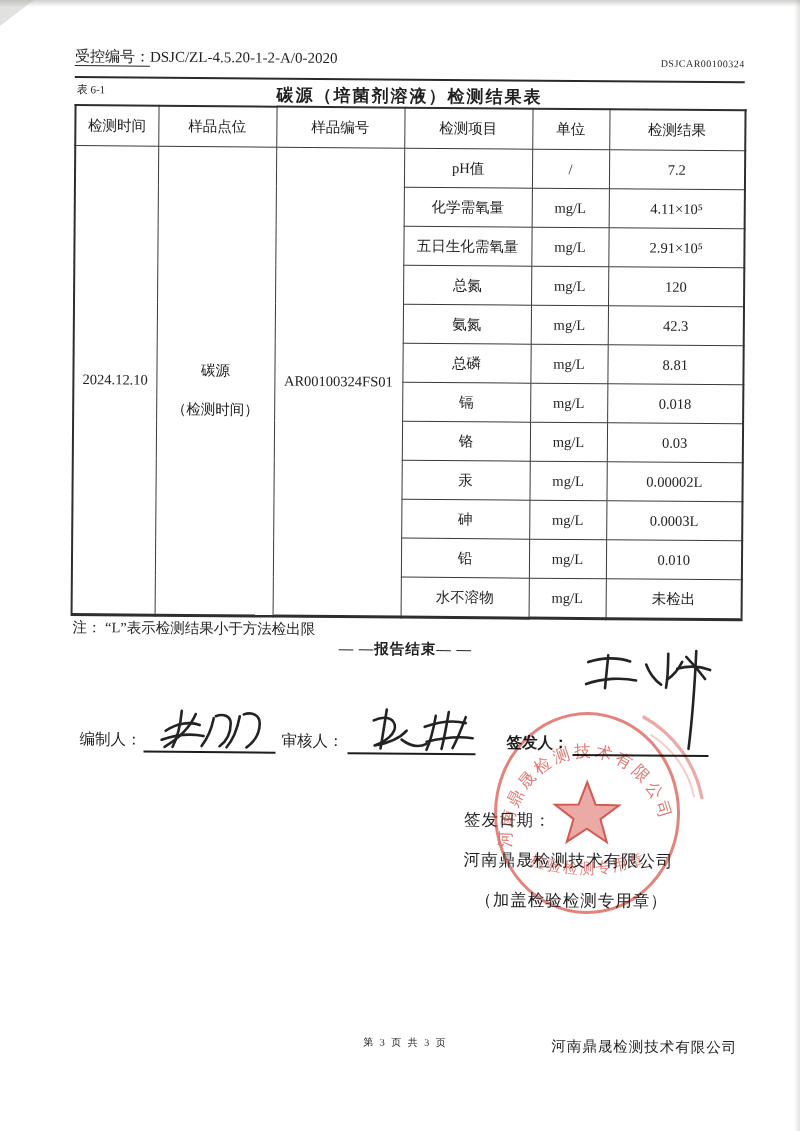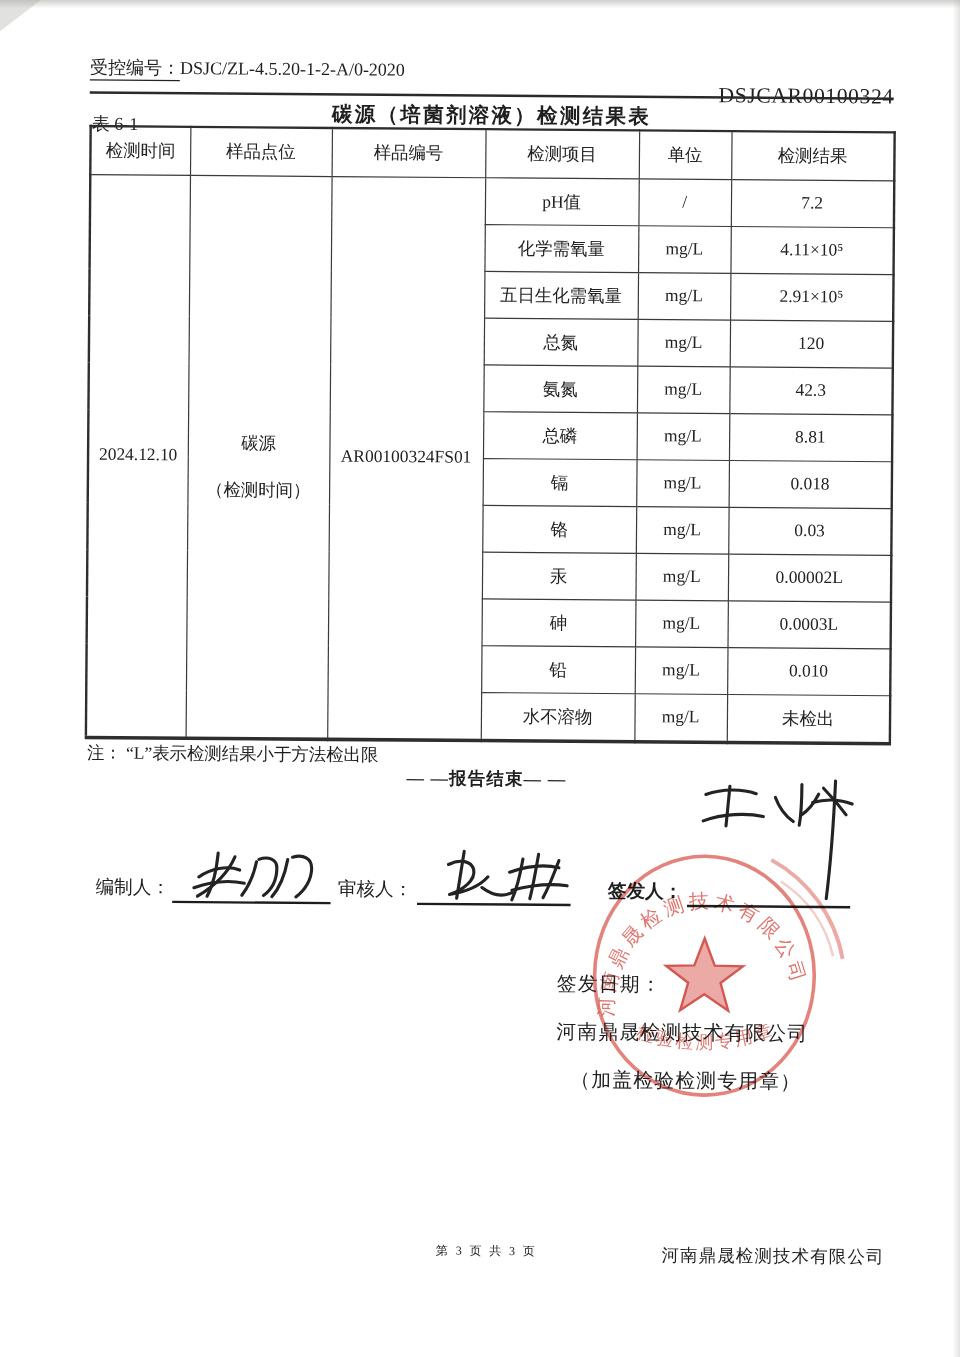--- a/index.html
+++ b/index.html
@@ -20,24 +20,24 @@
     border-top:26px solid rgba(170,170,164,.35);border-right:34px solid transparent;}
   .scan-right-edge{position:absolute;top:0;right:0;width:6px;height:100%;
     background:linear-gradient(to left,rgba(160,160,155,.30),rgba(160,160,155,0));}
   .content{position:absolute;left:0;top:0;width:800px;height:1131px;
     transform:rotate(0.45deg);transform-origin:70px 50px;}
 
   
   .ctrl-row{position:absolute;left:75px;top:47px;width:670px;display:flex;justify-content:space-between;align-items:flex-start;}
   .ctrl-left{font-size:15px;}
   .ctrl-left .u{border-bottom:1.5px solid #222;padding-bottom:1px;}
-  .ctrl-right{font-size:18px;margin-top:18px;letter-spacing:.5px;}
+  .ctrl-right{font-size:10px;margin-top:6px;letter-spacing:.5px;}
   .head-rule{position:absolute;left:75px;top:76px;width:670px;height:2px;background:#2a2a2a;}
   .title-row{position:absolute;left:75px;top:82px;width:670px;height:22px;}
-  .table-no{position:absolute;left:2px;top:12px;font-size:15px;font-family:Liberation Serif, serif;}
+  .table-no{position:absolute;left:2px;top:0;font-size:11px;font-family:Liberation Serif, serif;}
   .doc-title{position:absolute;left:0;right:0;top:0;text-align:center;font-size:17px;font-weight:bold;letter-spacing:2px;}
 
   
   table.results{position:absolute;left:75px;top:104px;width:670px;border-collapse:collapse;table-layout:fixed;
     border:2px solid #2e2e2e;border-bottom:3px solid #2e2e2e;}
   table.results th,table.results td{
     border:1px solid #3a3a3a;text-align:center;vertical-align:middle;
     font-size:14.5px;font-weight:normal;padding:0 2px;color:#222;}
   table.results th{height:39px;}
   table.results td{height:38px;}

